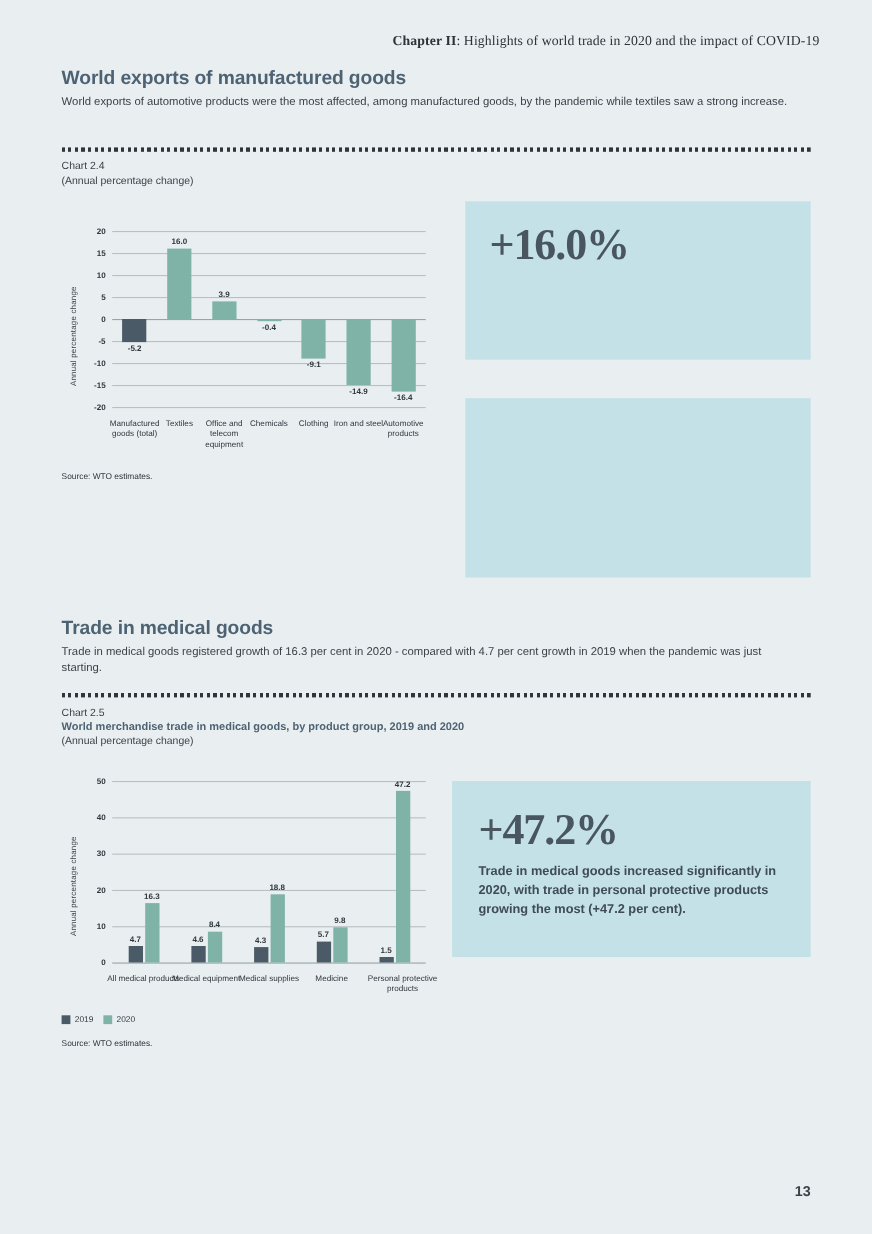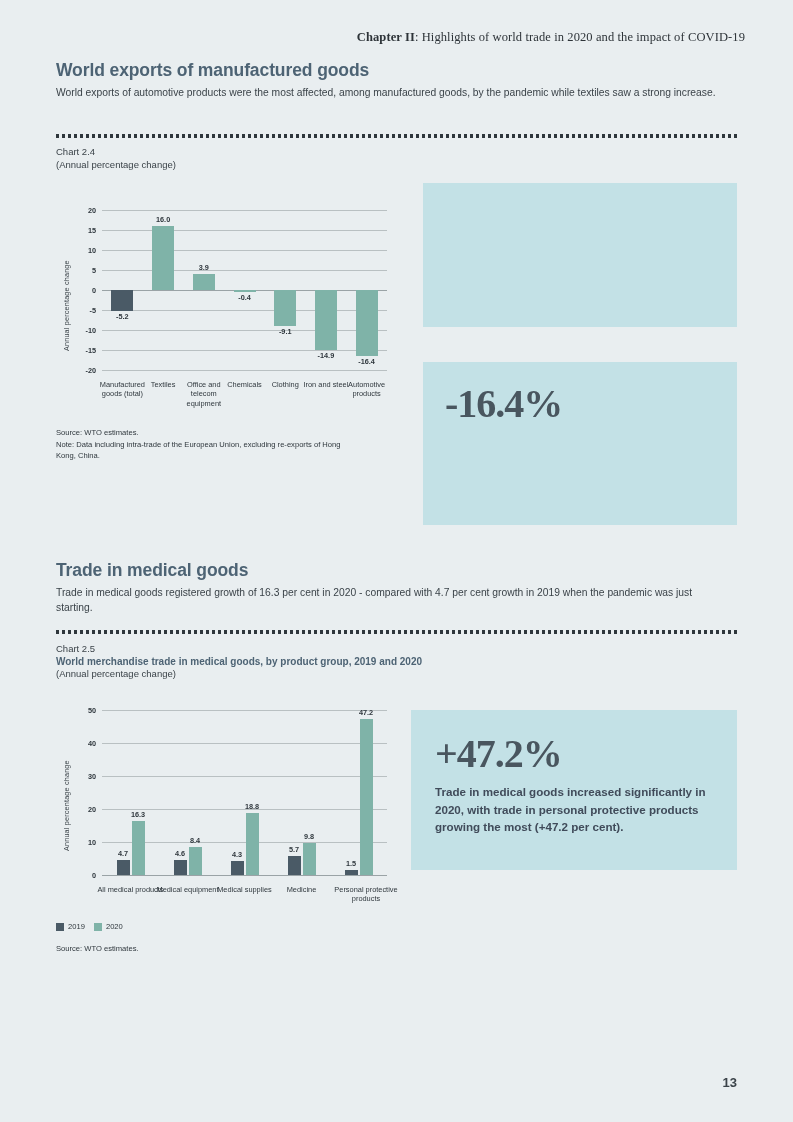--- a/index.html
+++ b/index.html
@@ -166,27 +166,26 @@
         <div class="xlabel" style="left:73.1px;top:175px;width:60px;">Textiles</div>
         <div class="xlabel" style="left:113.8px;top:175px;width:60px;">Office and telecom equipment</div>
         <div class="xlabel" style="left:154.5px;top:175px;width:60px;">Chemicals</div>
         <div class="xlabel" style="left:195.2px;top:175px;width:60px;">Clothing</div>
         <div class="xlabel" style="left:235.9px;top:175px;width:60px;">Iron and steel</div>
         <div class="xlabel" style="left:276.6px;top:175px;width:60px;">Automotive products</div>
       </div>
   </div>
 
   <div class="note" style="left:56px;top:428px;width:300px;">Source: WTO estimates.</div>
-  <div class="note" style="left:56px;top:440px;width:290px;">Note: Data including intra-trade of the European Union, excluding re-exports of Hong Kong, China.</div>
 
   <div class="callout" style="left:423px;top:183px;width:314px;height:144px;padding:17px 22px 0 22px;">
+    <div class="big">+16.0%</div>
   </div>
 
   <div class="callout" style="left:423px;top:362px;width:314px;height:163px;padding:20px 22px 0 22px;">
-    <div class="big">-16.4%</div>
   </div>
 
   <div class="section" style="top:560px;">
     <h2 class="sec-title">Trade in medical goods</h2>
     <p class="sec-desc">Trade in medical goods registered growth of 16.3 per cent in 2020 - compared with 4.7 per cent growth in 2019 when the pandemic was just starting.</p>
   </div>
 
   <div class="dotted" style="top:630px;"></div>
 
   <div class="section" style="top:643px;">

